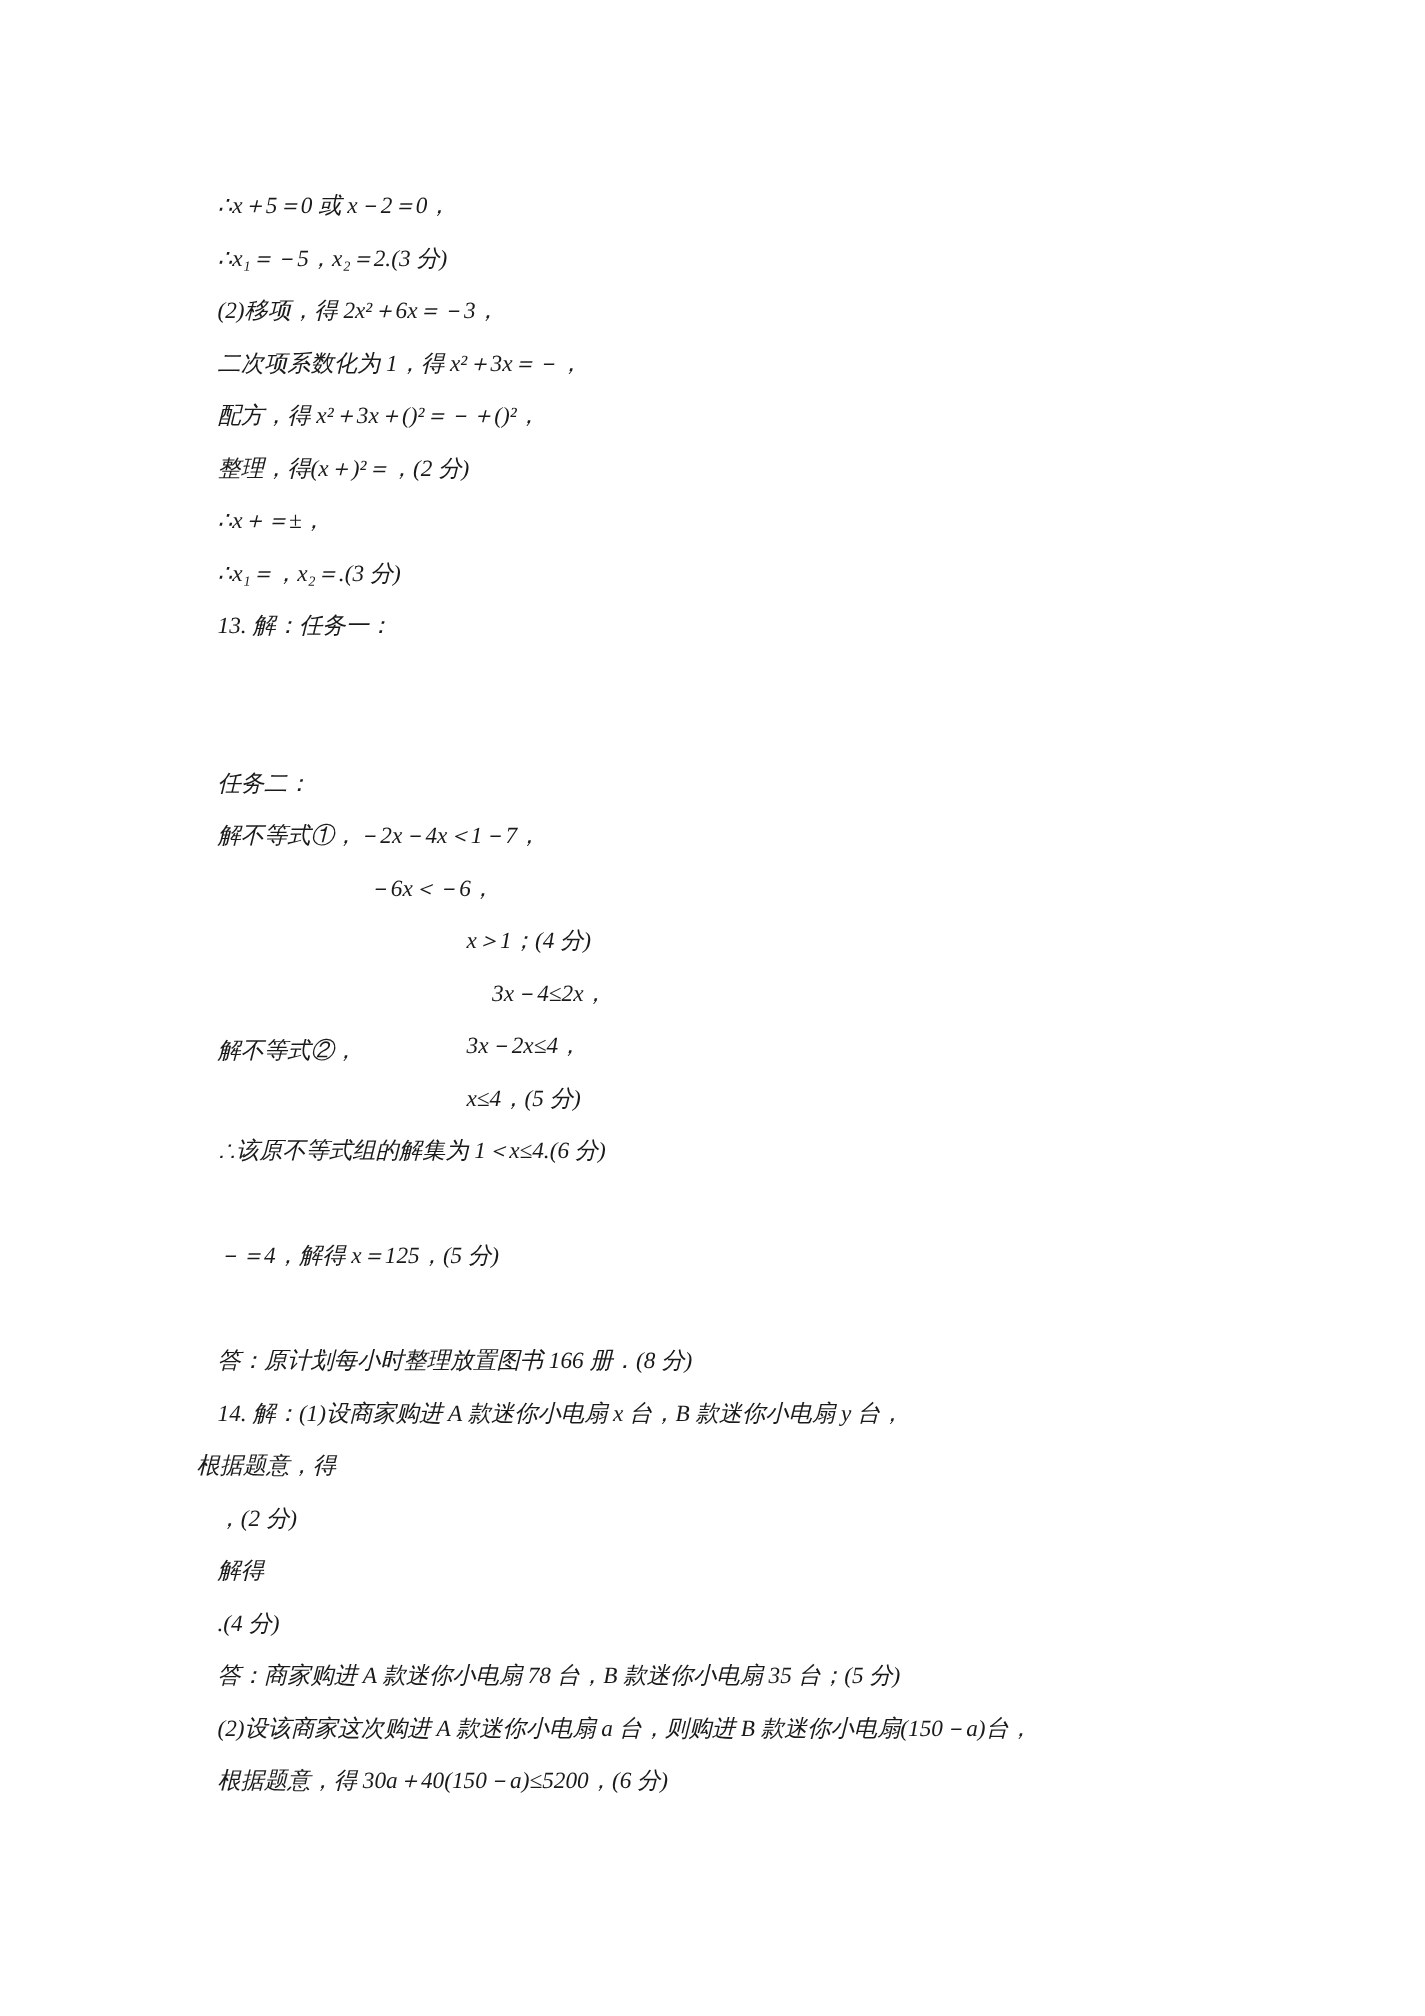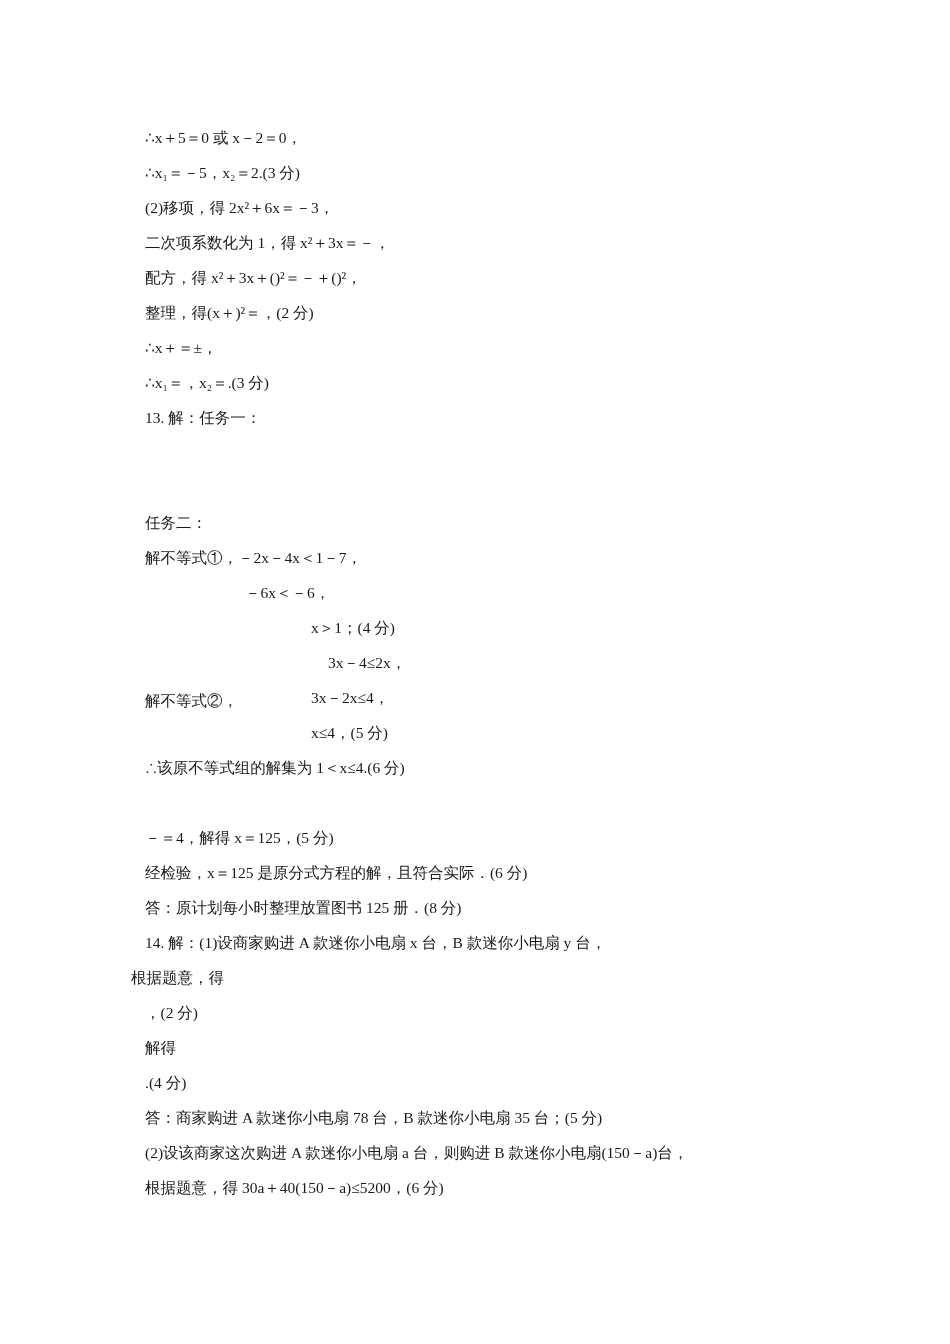--- a/index.html
+++ b/index.html
@@ -1,18 +1,18 @@
 <!DOCTYPE html>
 <html><head>
 <meta charset="utf-8">
 <style>
   html, body { margin: 0; padding: 0; background: #ffffff; }
   body { width: 950px; height: 1344px; position: relative; overflow: hidden;
          font-family: "Liberation Serif", "DejaVu Serif", serif; color: #1a1a1a; }
-  .page { position: absolute; left: 0; top: 0; width: 950px; height: 1056px; }
+  .page { position: absolute; left: 0; top: 0; width: 950px; height: 1056px; font-style: italic; }
   .line { position: absolute; left: 145px; font-size: 15.5px; line-height: 20px; white-space: nowrap; }
 </style>
 </head>
 <body>
 
 <div class="page">
   <div class="line" style="top:128px;left:145px">∴x＋5＝0 或 x－2＝0，</div>
   <div class="line" style="top:163px;left:145px">∴x₁＝－5，x₂＝2.(3 分)</div>
   <div class="line" style="top:198px;left:145px">(2)移项，得 2x²＋6x＝－3，</div>
   <div class="line" style="top:233px;left:145px">二次项系数化为 1，得 x²＋3x＝－，</div>
@@ -24,22 +24,21 @@
   <div class="line" style="top:513px;left:145px">任务二：</div>
   <div class="line" style="top:548px;left:145px">解不等式①，－2x－4x＜1－7，</div>
   <div class="line" style="top:583px;left:245px">－6x＜－6，</div>
   <div class="line" style="top:618px;left:311px">x＞1；(4 分)</div>
   <div class="line" style="top:691px;left:145px">解不等式②，</div>
   <div class="line" style="top:653px;left:328px">3x－4≤2x，</div>
   <div class="line" style="top:688px;left:311px">3x－2x≤4，</div>
   <div class="line" style="top:723px;left:311px">x≤4，(5 分)</div>
   <div class="line" style="top:758px;left:145px">∴该原不等式组的解集为 1＜x≤4.(6 分)</div>
   <div class="line" style="top:828px;left:145px">－＝4，解得 x＝125，(5 分)</div>
-  <div class="line" style="top:863px;left:145px">经检验，x＝125 是原分式方程的解，且符合实际．(6 分)</div>
-  <div class="line" style="top:898px;left:145px">答：原计划每小时整理放置图书 125 册．(8 分)</div>
+  <div class="line" style="top:898px;left:145px">答：原计划每小时整理放置图书 166 册．(8 分)</div>
   <div class="line" style="top:933px;left:145px">14. 解：(1)设商家购进 A 款迷你小电扇 x 台，B 款迷你小电扇 y 台，</div>
   <div class="line" style="top:968px;left:131px">根据题意，得</div>
   <div class="line" style="top:1003px;left:145px">，(2 分)</div>
   <div class="line" style="top:1038px;left:145px">解得</div>
   <div class="line" style="top:1073px;left:145px">.(4 分)</div>
   <div class="line" style="top:1108px;left:145px">答：商家购进 A 款迷你小电扇 78 台，B 款迷你小电扇 35 台；(5 分)</div>
   <div class="line" style="top:1143px;left:145px">(2)设该商家这次购进 A 款迷你小电扇 a 台，则购进 B 款迷你小电扇(150－a)台，</div>
   <div class="line" style="top:1178px;left:145px">根据题意，得 30a＋40(150－a)≤5200，(6 分)</div>
 </div>
 

